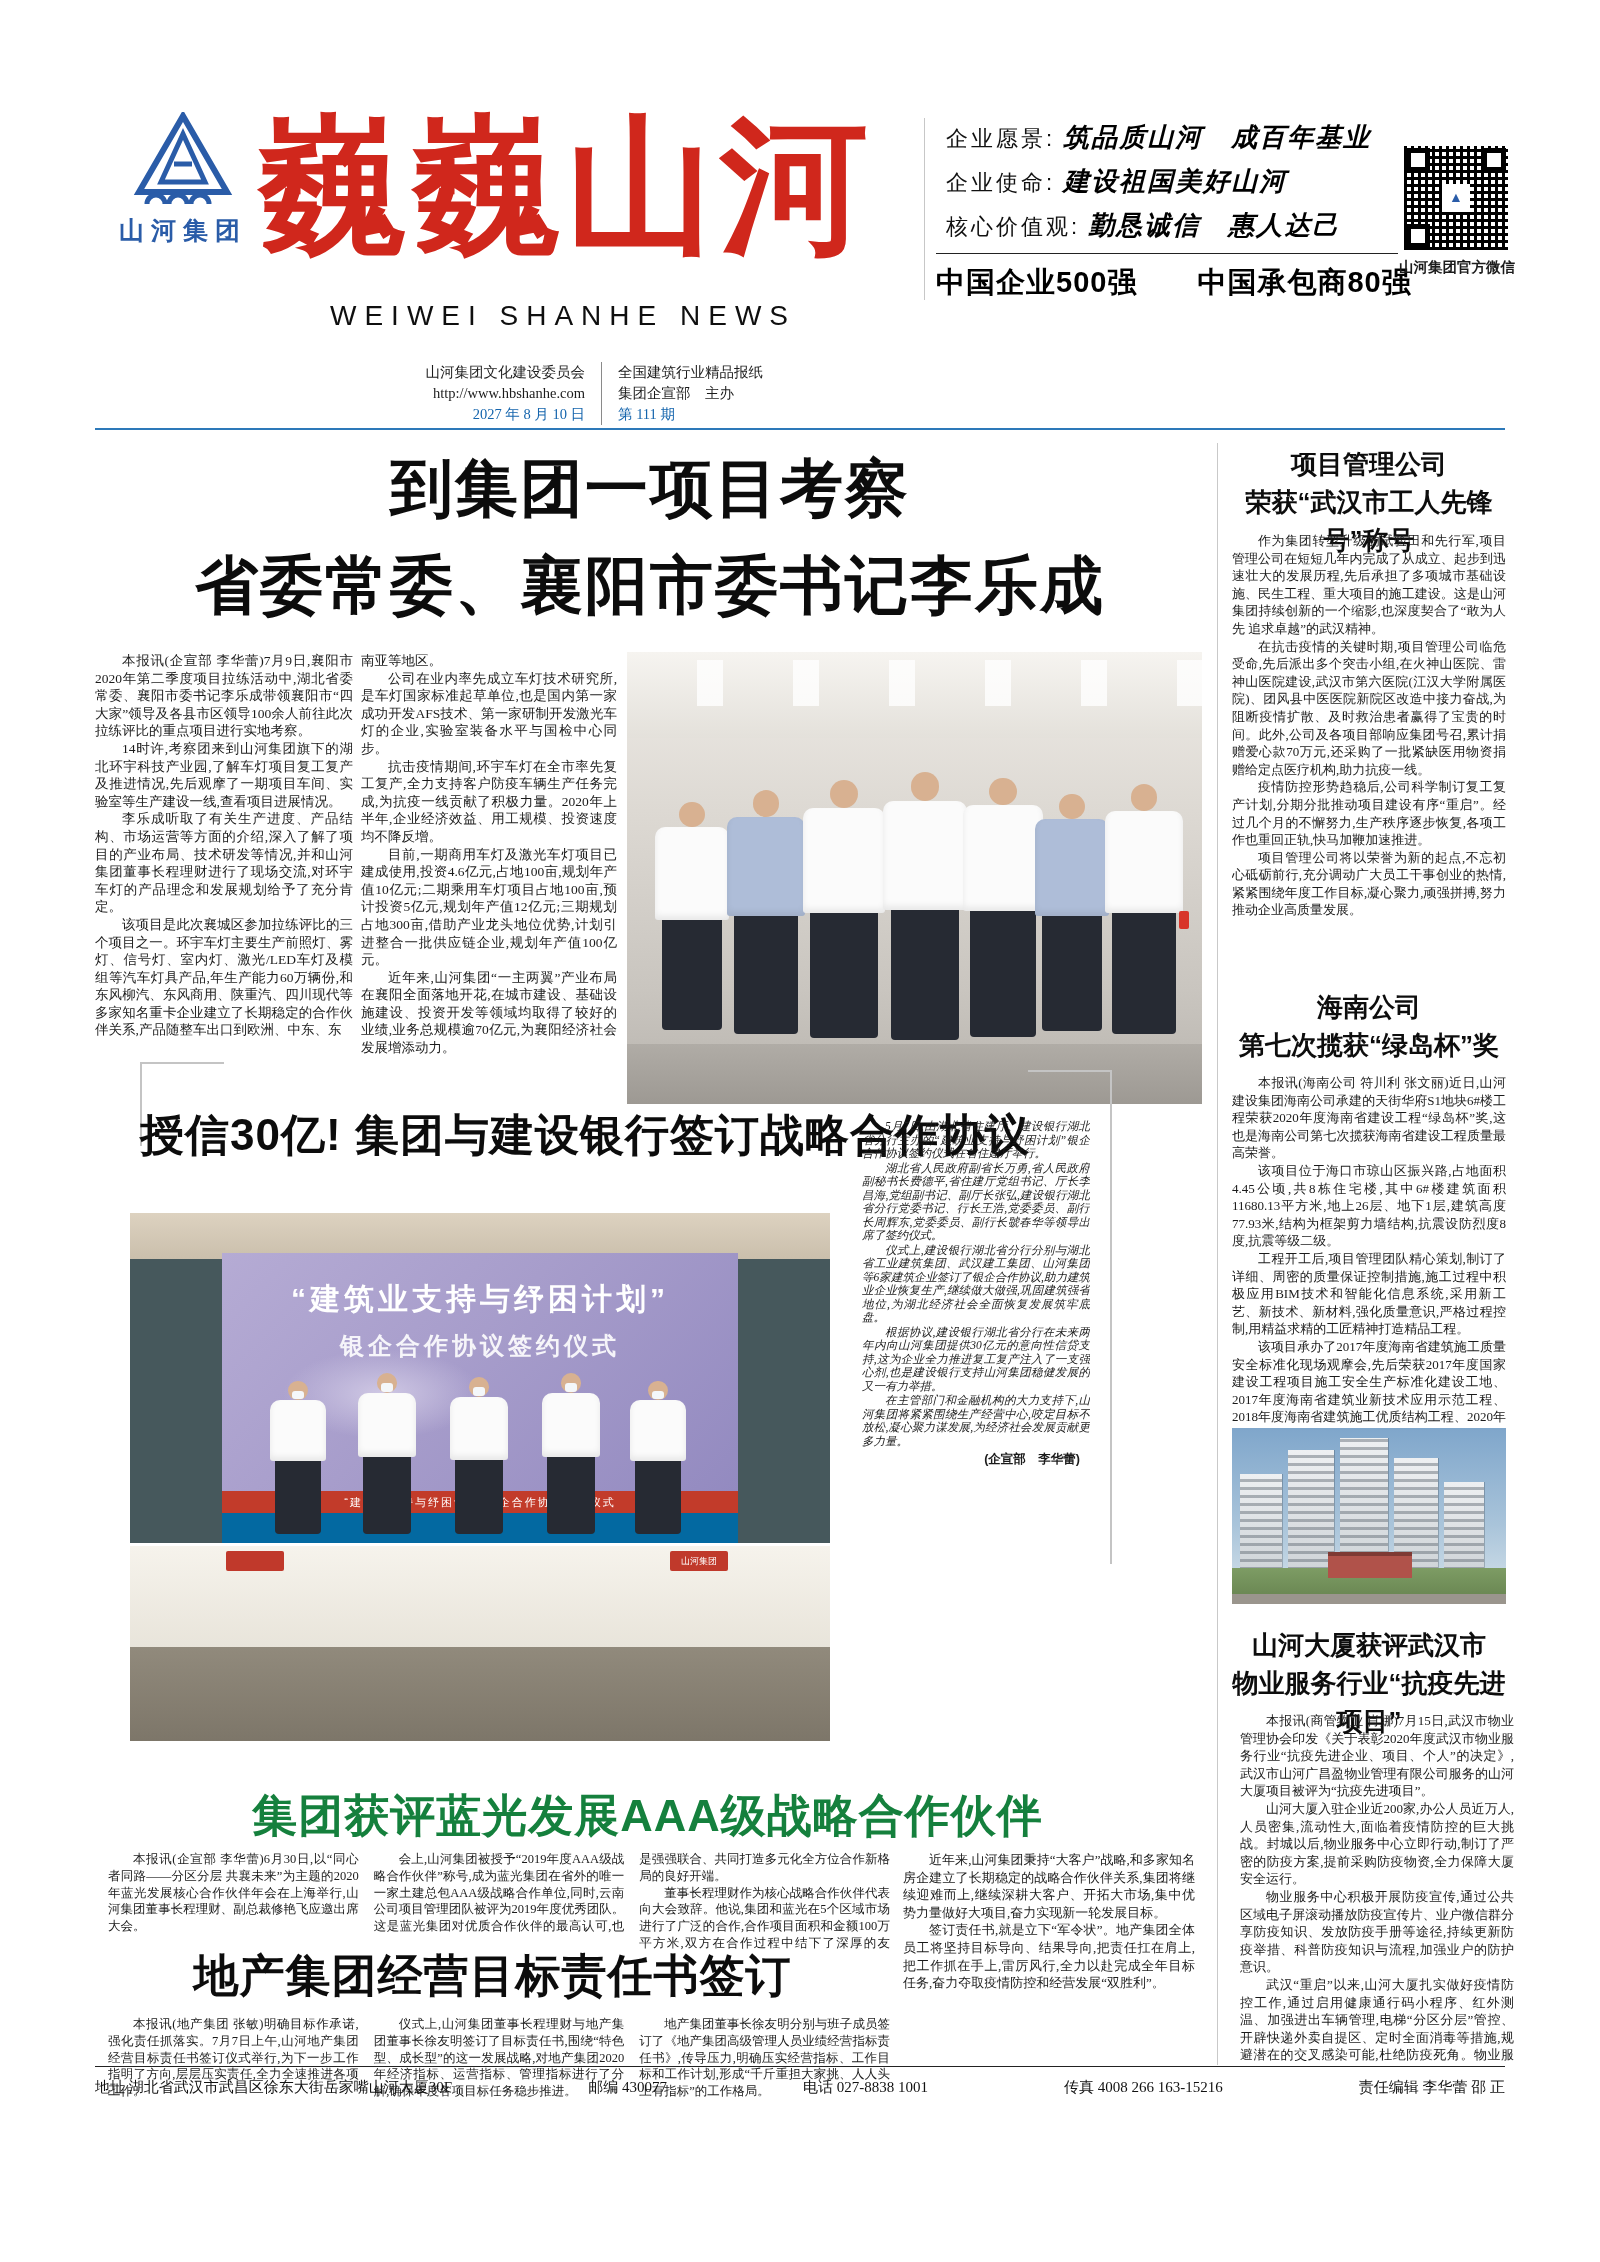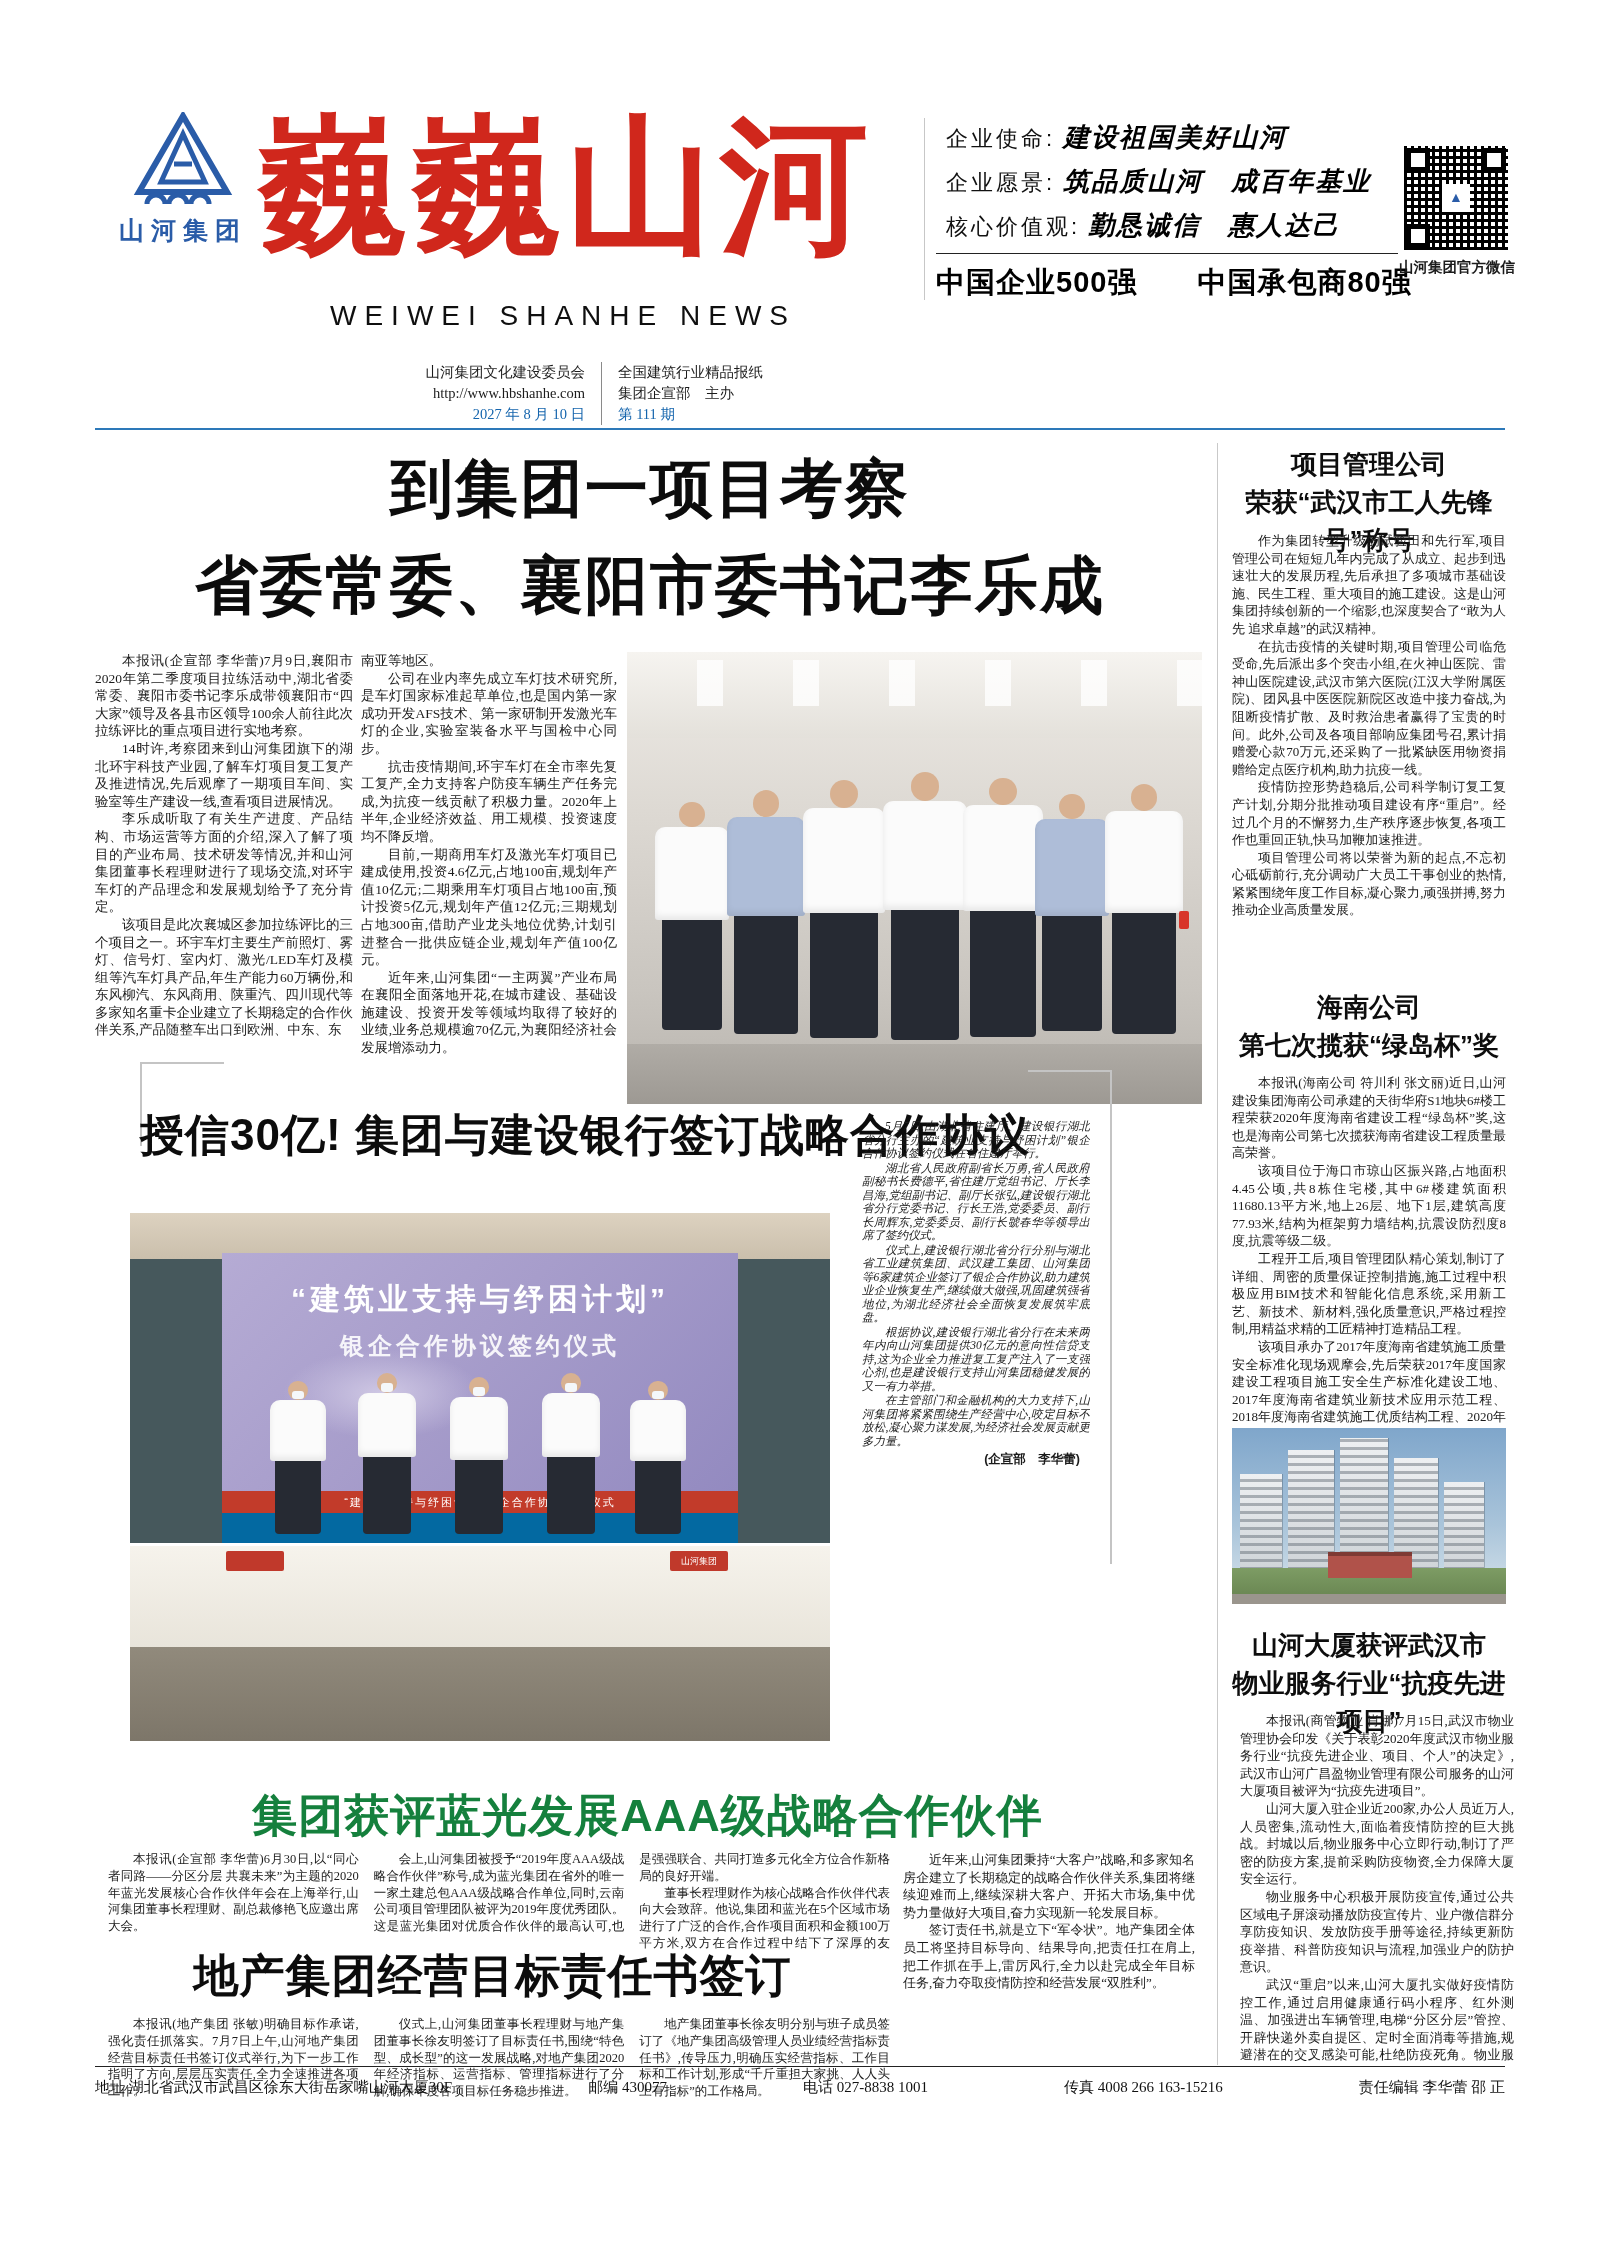--- a/index.html
+++ b/index.html
@@ -143,26 +143,26 @@
     <div>全国建筑行业精品报纸</div>
     <div>集团企宣部　主办</div>
     <div class="blue-txt">第 111 期</div>
   </div>
 </div>
 
 <div class="abs hdr-vline"></div>
 
 <div class="abs slogans">
   <div class="slogan-row">
+    <span class="slogan-label">企业愿景:</span>
+    <span class="slogan-value">筑品质山河　成百年基业</span>
+  </div>
+  <div class="slogan-row">
     <span class="slogan-label">企业使命:</span>
     <span class="slogan-value">建设祖国美好山河</span>
-  </div>
-  <div class="slogan-row">
-    <span class="slogan-label">企业愿景:</span>
-    <span class="slogan-value">筑品质山河　成百年基业</span>
   </div>
   <div class="slogan-row">
     <span class="slogan-label">核心价值观:</span>
     <span class="slogan-value">勤恳诚信　惠人达己</span>
   </div>
 </div>
 
 <div class="abs honors-rule"></div>
 <div class="abs honors sans">中国企业500强　　中国承包商80强</div>
 

